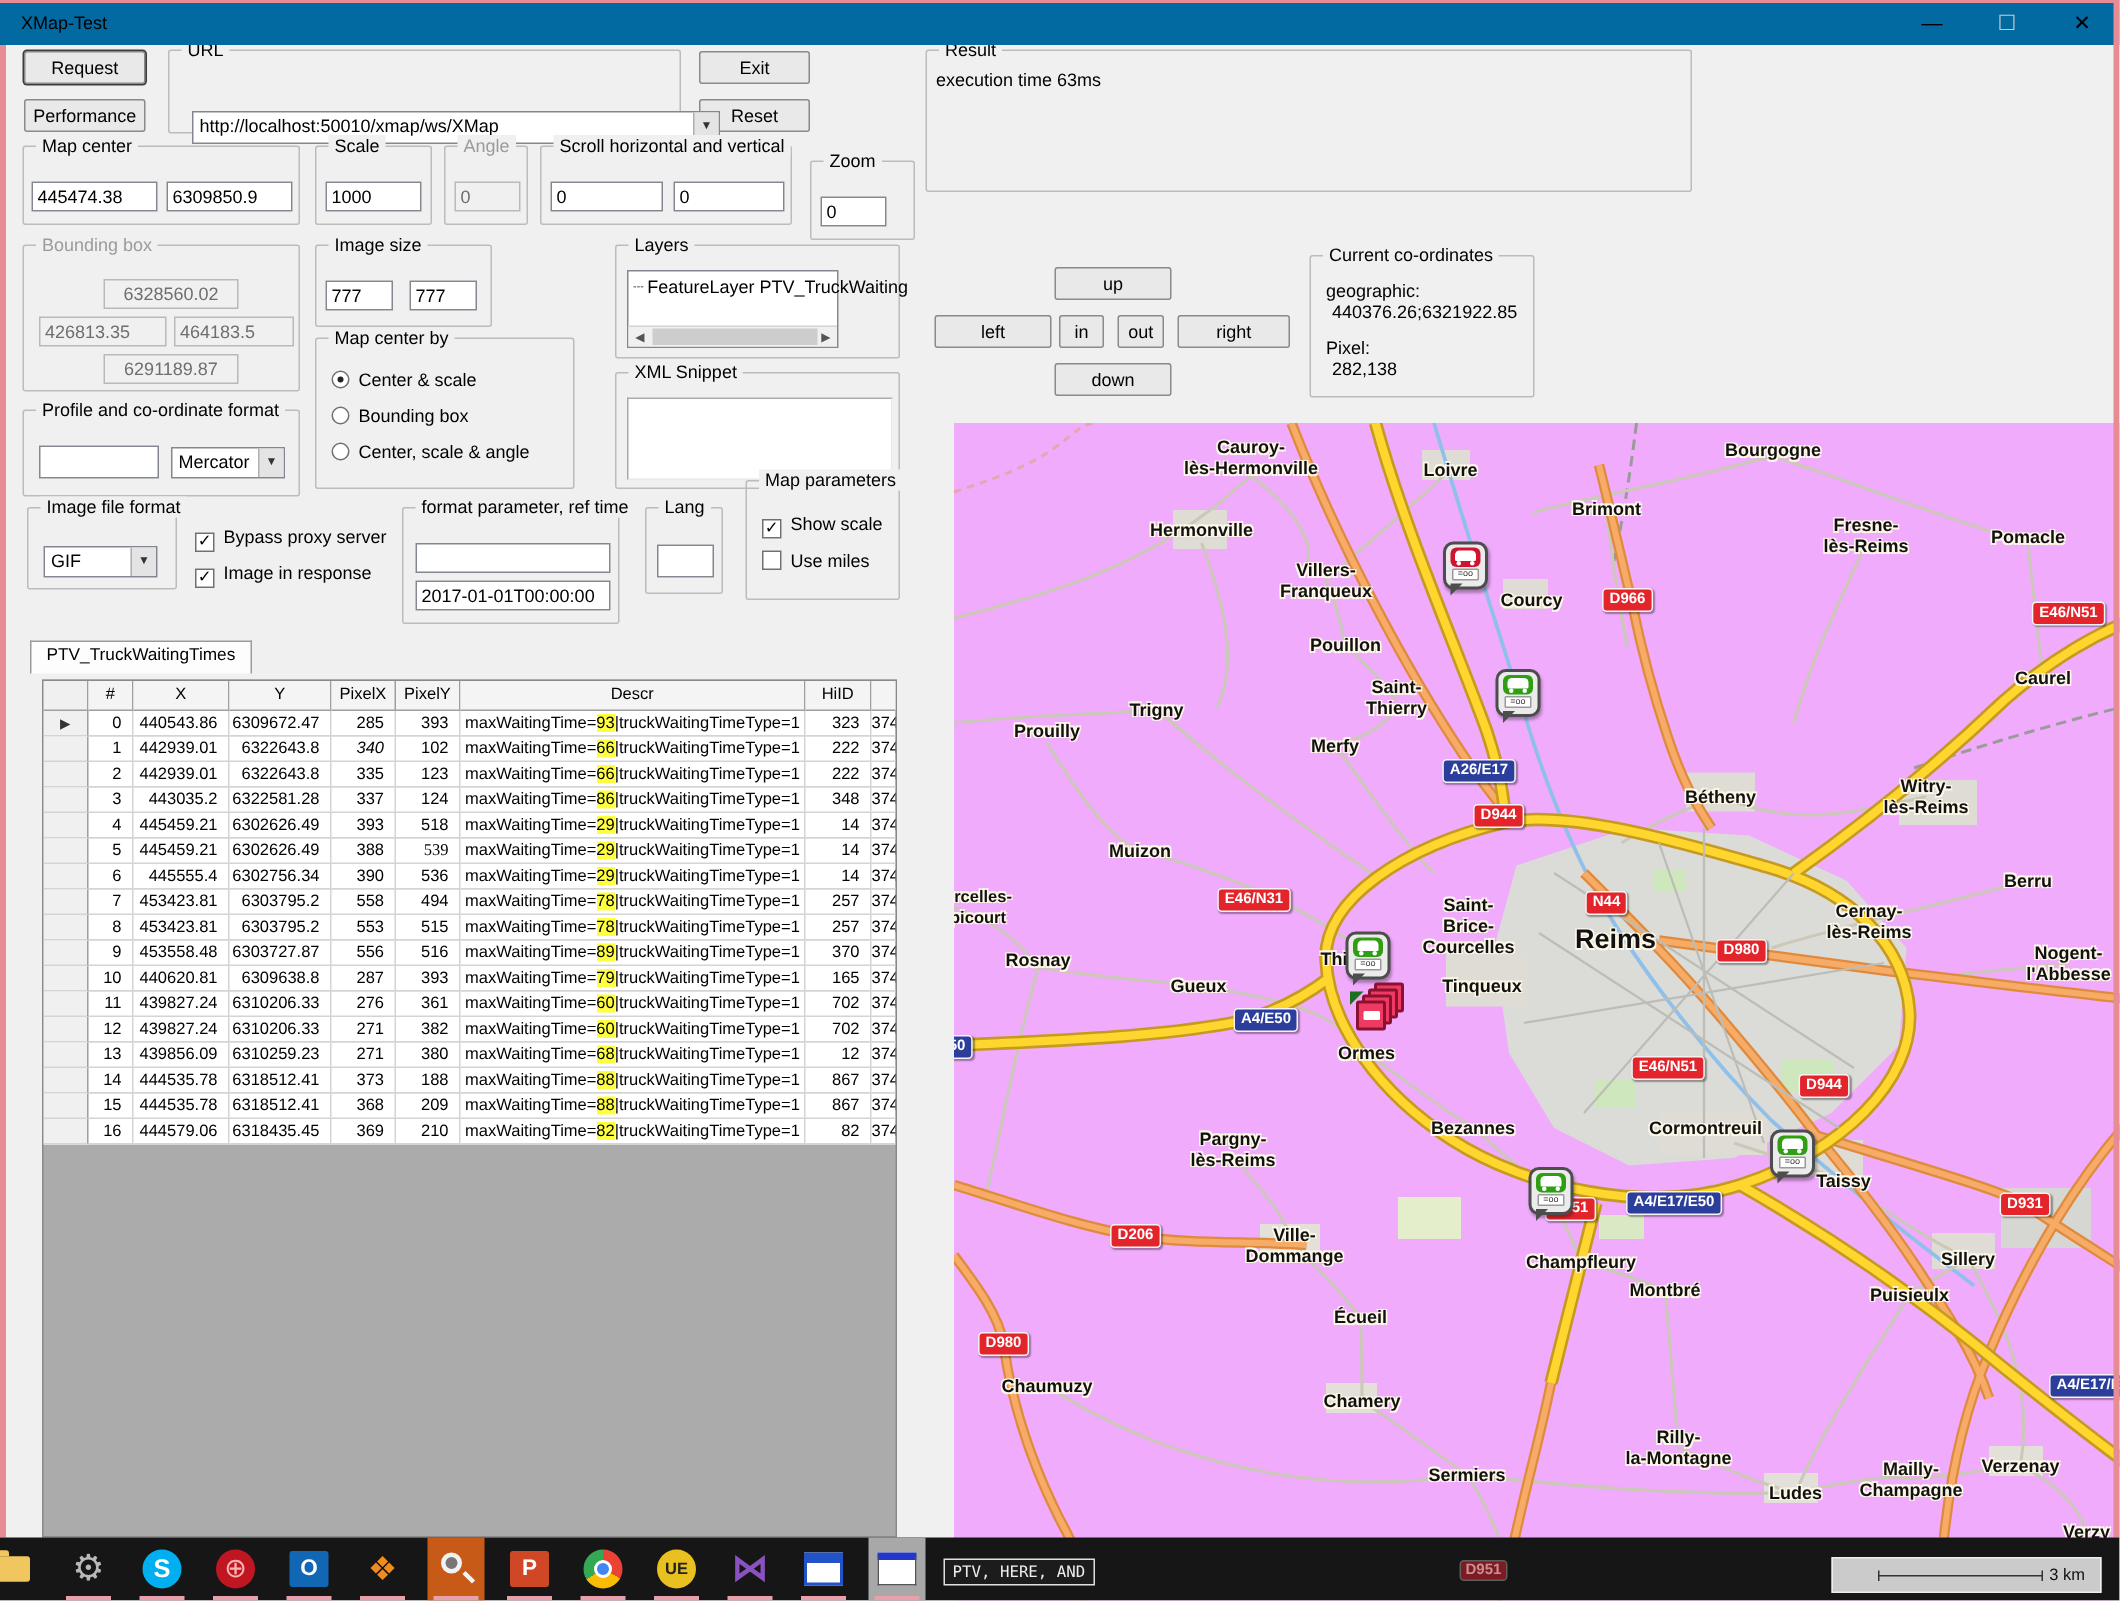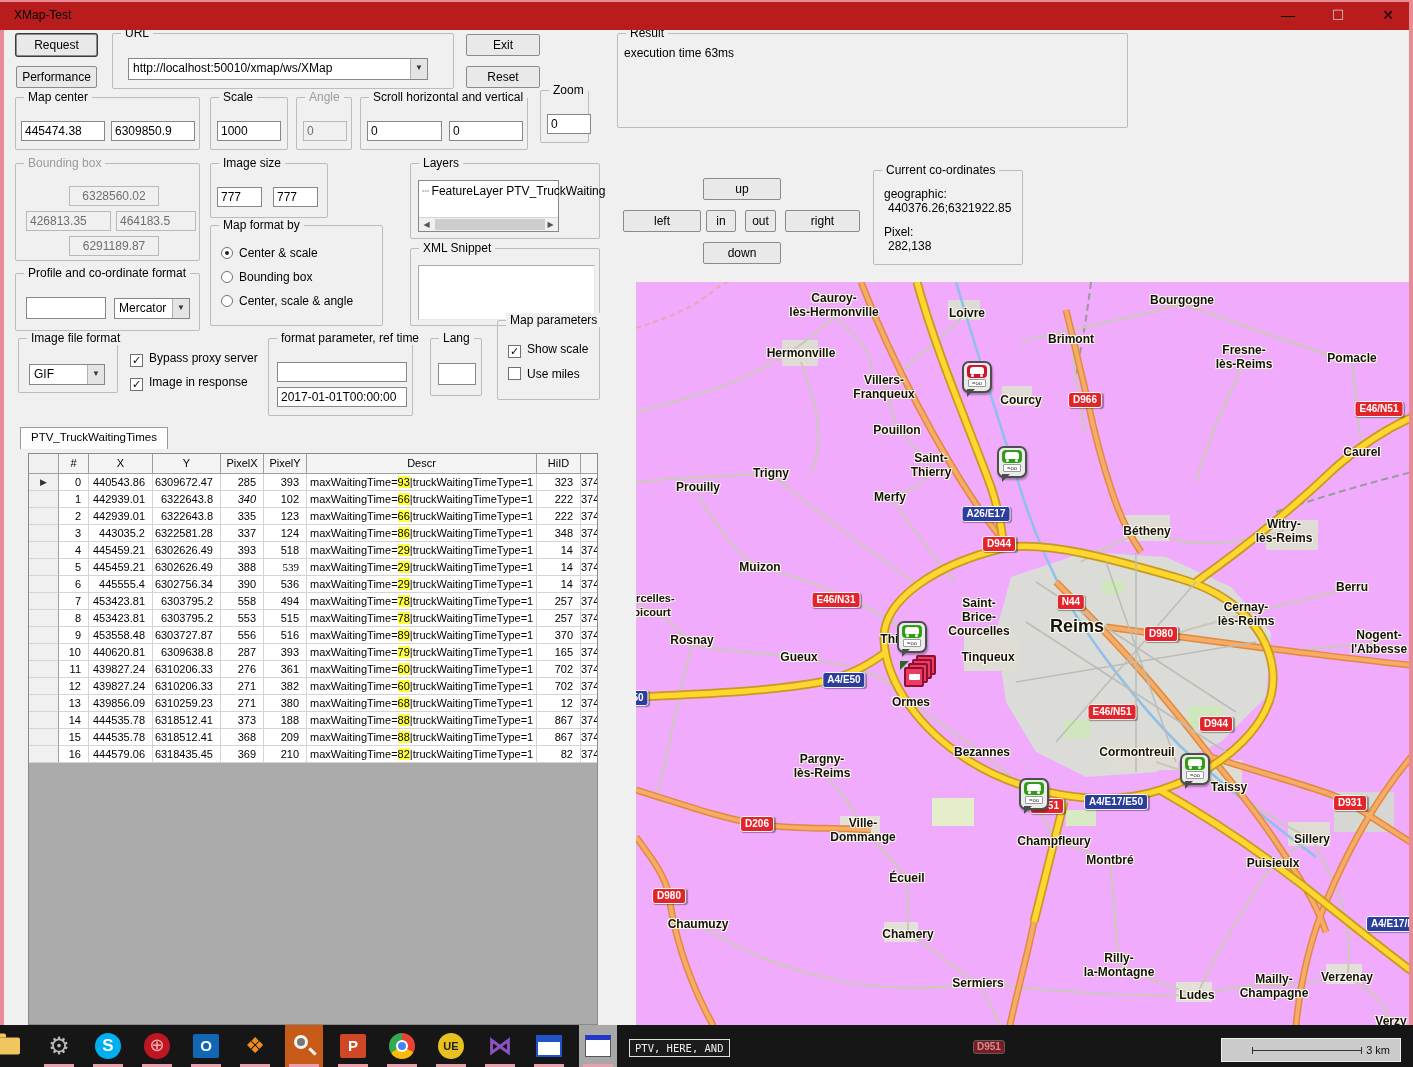--- a/index.html
+++ b/index.html
@@ -2,21 +2,21 @@
 <html><head>
 <meta charset="utf-8">
 <style>
   * { margin:0; padding:0; box-sizing:border-box; }
   html,body { width:1413px; height:1067px; overflow:hidden; background:#f0f0f0;
               font-family:"Liberation Sans", sans-serif; font-size:12px; color:#000; }
   #app { position:relative; width:1413px; height:1067px; background:#f0f0f0; }
 
   
   .frame-edge { position:absolute; background:#e78b95; z-index:9; }
-  #titlebar { position:absolute; left:0; top:0; width:1413px; height:30px; background:#b91c1c; z-index:1; }
+  #titlebar { position:absolute; left:0; top:0; width:1413px; height:30px; background:#0369a1; z-index:1; }
   #title { position:absolute; left:14px; top:8px; font-size:12px; }
   .wctl { position:absolute; top:4px; width:30px; height:22px; text-align:center; line-height:22px; font-size:14px; cursor:pointer; }
 
   
   .grp { position:absolute; border:1px solid #bcbcbc; border-radius:2px; }
   .grp > .glabel { position:absolute; top:-8px; left:8px; background:#f0f0f0; padding:0 4px; font-size:12px; white-space:nowrap; }
   .grp.disabled > .glabel { color:#9b9b9b; }
 
   .btn { position:absolute; background:#e9e9e9; border:1px solid #8a8a8a; border-radius:2px;
          font-size:12px; text-align:center; cursor:pointer; }
@@ -134,21 +134,21 @@
   <span class="wctl" style="right:10px">✕</span>
 </div>
 
 <div class="btn default" style="left:16px;top:34px;width:81px;height:22px;line-height:20px">Request</div>
 <div class="btn" style="left:16px;top:66px;width:81px;height:22px;line-height:20px">Performance</div>
 <div class="btn" style="left:466px;top:34px;width:74px;height:22px;line-height:20px">Exit</div>
 <div class="btn" style="left:466px;top:66px;width:74px;height:22px;line-height:20px">Reset</div>
 
 <div class="grp" style="left:112px;top:33px;width:342px;height:56px">
   <span class="glabel">URL</span>
-  <div class="combo" style="left:15px;top:24px;width:300px;height:22px">
+  <div class="combo" style="left:15px;top:40px;width:352px;height:22px">
     <span class="cval">http://localhost:50010/xmap/ws/XMap</span>
     <span class="dd"><span>▼</span></span>
   </div>
 </div>
 
 <div class="grp" style="left:617px;top:33px;width:511px;height:95px">
   <span class="glabel">Result</span>
   <div class="coords-line" style="left:6px;top:12px">execution time 63ms</div>
 </div>
 
@@ -163,21 +163,21 @@
 </div>
 <div class="grp disabled" style="left:296px;top:97px;width:56px;height:53px">
   <span class="glabel">Angle</span>
   <input class="tb dis" style="left: 6px; top: 23px; width: 44px; height: 20px;" disabled="" value="0">
 </div>
 <div class="grp" style="left:360px;top:97px;width:168px;height:53px">
   <span class="glabel">Scroll horizontal and vertical</span>
   <input class="tb" style="left: 6px; top: 23px; width: 75px; height: 20px;" value="0">
   <input class="tb" style="left: 88px; top: 23px; width: 74px; height: 20px;" value="0">
 </div>
-<div class="grp" style="left:540px;top:90px;width:49px;height:53px">
+<div class="grp" style="left:540px;top:107px;width:70px;height:53px">
   <span class="glabel">Zoom</span>
   <input class="tb" style="left: 6px; top: 23px; width: 44px; height: 20px;" value="0">
 </div>
 
 <div class="grp disabled" style="left:15px;top:163px;width:185px;height:98px">
   <span class="glabel">Bounding box</span>
   <input class="tb dis ctr" style="left: 53px; top: 22px; width: 90px; height: 20px;" disabled="" value="6328560.02">
   <input class="tb dis" style="left: 10px; top: 47px; width: 85px; height: 20px;" disabled="" value="426813.35">
   <input class="tb dis" style="left: 100px; top: 47px; width: 80px; height: 20px;" disabled="" value="464183.5">
   <input class="tb dis ctr" style="left: 53px; top: 72px; width: 90px; height: 20px;" disabled="" value="6291189.87">
@@ -193,21 +193,21 @@
     <div id="layers-item"><span class="tree">┄</span> <span>FeatureLayer PTV_TruckWaiting</span></div>
     <div class="hscroll" style="left:0;right:0;bottom:0">
       <span class="arr" style="left:0">◀</span>
       <span class="arr" style="right:0">▶</span>
       <span class="thumb" style="left:16px;width:110px"></span>
     </div>
   </div>
 </div>
 
 <div class="grp" style="left:210px;top:225px;width:173px;height:101px">
-  <span class="glabel">Map format by</span>
+  <span class="glabel">Map center by</span>
   <div class="radio sel" style="left:10px;top:20px">
     <span class="dot"></span><span class="lbl">Center &amp; scale</span>
   </div>
   <div class="radio" style="left:10px;top:44px">
     <span class="dot"></span><span class="lbl">Bounding box</span>
   </div>
   <div class="radio" style="left:10px;top:68px">
     <span class="dot"></span><span class="lbl">Center, scale &amp; angle</span>
   </div>
 </div>

